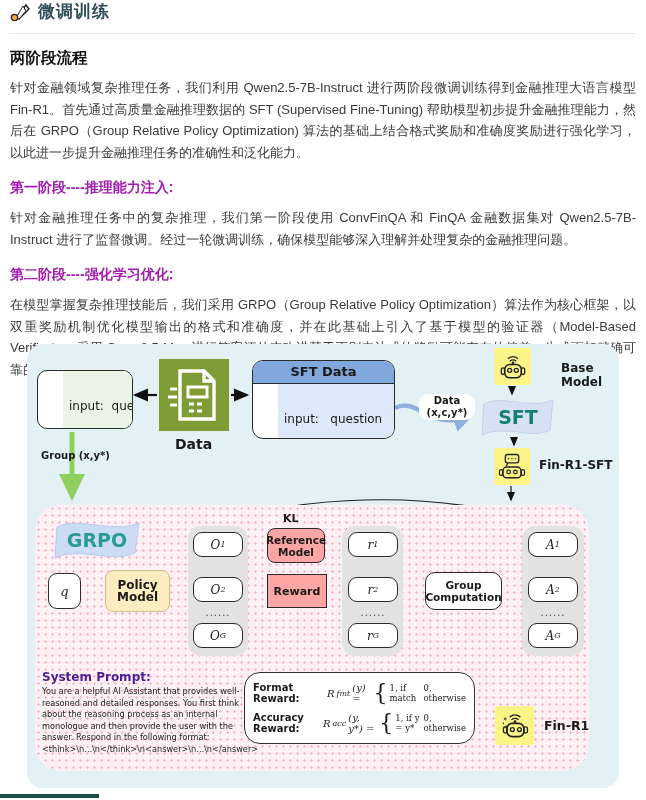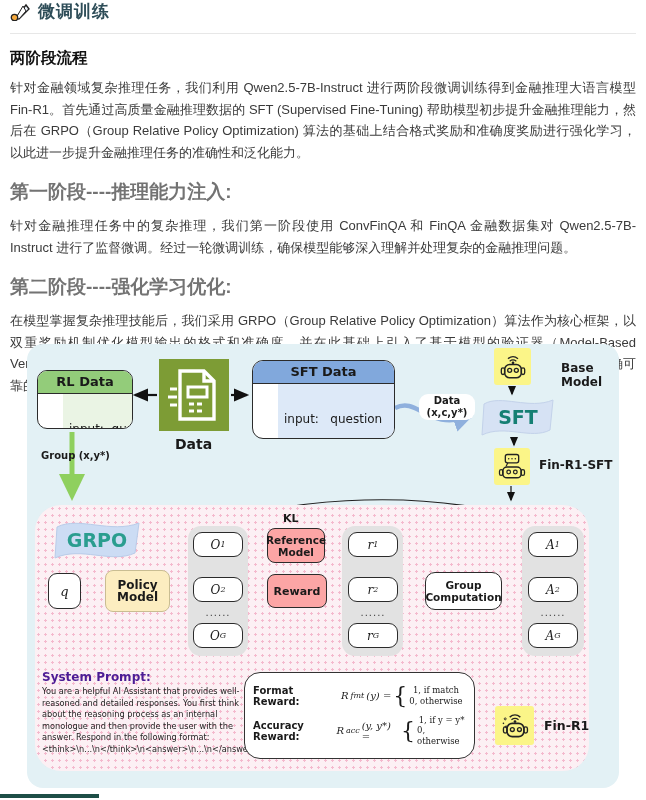--- a/index.html
+++ b/index.html
@@ -5,21 +5,21 @@
   html,body{margin:0;padding:0;}
   body{
     width:646px;height:800px;overflow:hidden;background:#ffffff;
     font-family:"Liberation Sans",sans-serif;color:#333;position:relative;
   }
   
   .doc{padding:0 10px;}
   .page-header{display:flex;align-items:center;gap:8px;margin-top:-6px;padding:6px 0 10px 0;border-bottom:1px solid #e7e7e7;}
   .page-title{font-size:17px;font-weight:bold;color:#2e4d58;letter-spacing:1px;}
   .h2{font-size:15.5px;font-weight:bold;color:#111;margin:14px 0 8px 0;}
-  .h3{font-size:19px;font-weight:bold;color:#737373;margin:16px 0 10px 0;}
+  .h3{font-size:14px;font-weight:bold;color:#a21caf;margin:16px 0 10px 0;}
   .para{font-size:13px;line-height:21.5px;text-align:justify;color:#3a3a3a;margin:0 0 6px 0;}
   
   .diagram{
     position:absolute;left:27px;top:344px;width:592px;height:444px;
     background:#e3f1f5;border-radius:16px;
     font-family:"DejaVu Sans",sans-serif;color:#1a1a1a;
   }
   .abs{position:absolute;}
   .cbox{border:1.5px solid #2b2b2b;border-radius:9px;background:#fff;box-sizing:border-box;}
   .boxtitle{font-weight:bold;text-align:center;}
@@ -40,27 +40,27 @@
     background-size:7px 7px;
   }
   .graycol{background:#e2e2e2;border-radius:13px;}
   .mathfont{font-family:"DejaVu Serif",serif;font-style:italic;}
   .smallbox{width:50px;height:25px;display:flex;align-items:center;justify-content:center;font-size:12px;}
   .dots{font-size:10px;letter-spacing:1px;color:#444;text-align:center;}
   .bluebox{background:#fca5a5;}
   .sysprompt{left:15px;top:326px;width:202px;}
   .sysprompt .sp-title{color:#4c1d95;font-weight:bold;font-size:12px;margin-bottom:2px;}
   .sysprompt .sp-body{font-size:8.2px;line-height:11.5px;color:#222;}
-  .formulabox{left:217px;top:328px;width:231px;height:87px;border-radius:16px;background:#fff;border:1.4px solid #333;
+  .formulabox{left:217px;top:328px;width:231px;height:72px;border-radius:16px;background:#fff;border:1.4px solid #333;
     display:flex;flex-direction:column;justify-content:center;gap:8px;padding:4px 8px;box-sizing:border-box;}
   .frow{display:flex;align-items:center;gap:6px;font-size:10px;}
   .frow .flabel{font-weight:bold;width:82px;}
   .mexp{font-family:"DejaVu Serif",serif;font-style:italic;font-size:10px;display:flex;align-items:center;gap:2px;}
   .brace{font-size:22px;font-weight:normal;font-style:normal;line-height:20px;}
-  .cases{display:flex;flex-direction:column;font-size:8.5px;line-height:10.5px;font-style:normal;font-family:"DejaVu Serif",serif;align-items:center;}
+  .cases{display:flex;flex-direction:row;font-size:8.5px;line-height:10.5px;font-style:normal;font-family:"DejaVu Serif",serif;}
   sub{font-size:8px;}
   .bottom-bar{position:absolute;left:0;top:794px;width:99px;height:4px;background:#1d4e47;}
 </style>
 </head>
 <body>
 
 <div class="doc">
   <div class="page-header">
     <span style="display:inline-block;width:20px;height:18px;">
       <svg width="20" height="18" viewBox="0 0 20 18">
@@ -116,21 +116,20 @@
 
     <path d="M 523,187 C 440,140 200,142 110,221" stroke="#222" stroke-width="1.2" fill="none" marker-end="url(#mb)"></path>
     <path d="M 269,184 C 232,152 155,162 114,223" stroke="#222" stroke-width="1.2" fill="none" marker-end="url(#mb)"></path>
 
     <path d="M 271,265 C 298,292 312,303 323,325" stroke="#222" stroke-width="1.4" fill="none" stroke-dasharray="2,3.2" marker-end="url(#mb)"></path>
 
     <path d="M 491,312 L 488,359" stroke="#333" stroke-width="1.4" fill="none" marker-end="url(#mb)"></path>
   </svg>
 
   <div class="abs cbox rl-data">
-    <div class="rl-head boxtitle">RL Data</div>
     <div class="rl-body kv">
       <div>input:  question</div>
       
     </div>
   </div>
 
   <div class="abs data-icon">
     <svg width="52" height="56" viewBox="0 0 52 56">
       <path d="M12,4 L36,4 L46,14 L46,52 L12,52 Z" fill="none" stroke="#fff" stroke-width="3.4"></path>
       <path d="M36,4 L36,14 L46,14" fill="none" stroke="#fff" stroke-width="3.4"></path>
@@ -224,21 +223,21 @@
   <div class="abs dots" style="left:166px;top:263px;width:50px;">......</div>
   <div class="abs cbox smallbox mathfont" style="left:166px;top:279px;">
       <span>O</span>
       <sub>G</sub>
     </div>
 
   <div class="abs lbl" style="left:256px;top:168px;font-size:11px;">KL</div>
 
   <div class="abs cbox bluebox" style="left:240px;top:184px;width:58px;height:35px;border-radius:8px;display:flex;align-items:center;justify-content:center;text-align:center;font-size:10.5px;font-weight:bold;line-height:12px;">Reference Model</div>
 
-  <div class="abs cbox bluebox" style="left:240px;top:230px;width:60px;height:34px;border-radius:8px;display:flex;align-items:center;justify-content:center;font-size:11px;font-weight:bold;">Reward</div>
+  <div class="abs cbox bluebox" style="left:240px;top:230px;width:60px;height:34px;border-radius:0;display:flex;align-items:center;justify-content:center;font-size:11px;font-weight:bold;">Reward</div>
 
   <div class="abs graycol" style="left:315px;top:182px;width:61px;height:130px;"></div>
   <div class="abs cbox smallbox mathfont" style="left:321px;top:188px;">
       <span>r</span>
       <sub>1</sub>
     </div>
   <div class="abs cbox smallbox mathfont" style="left:321px;top:233px;">
       <span>r</span>
       <sub>2</sub>
     </div>

